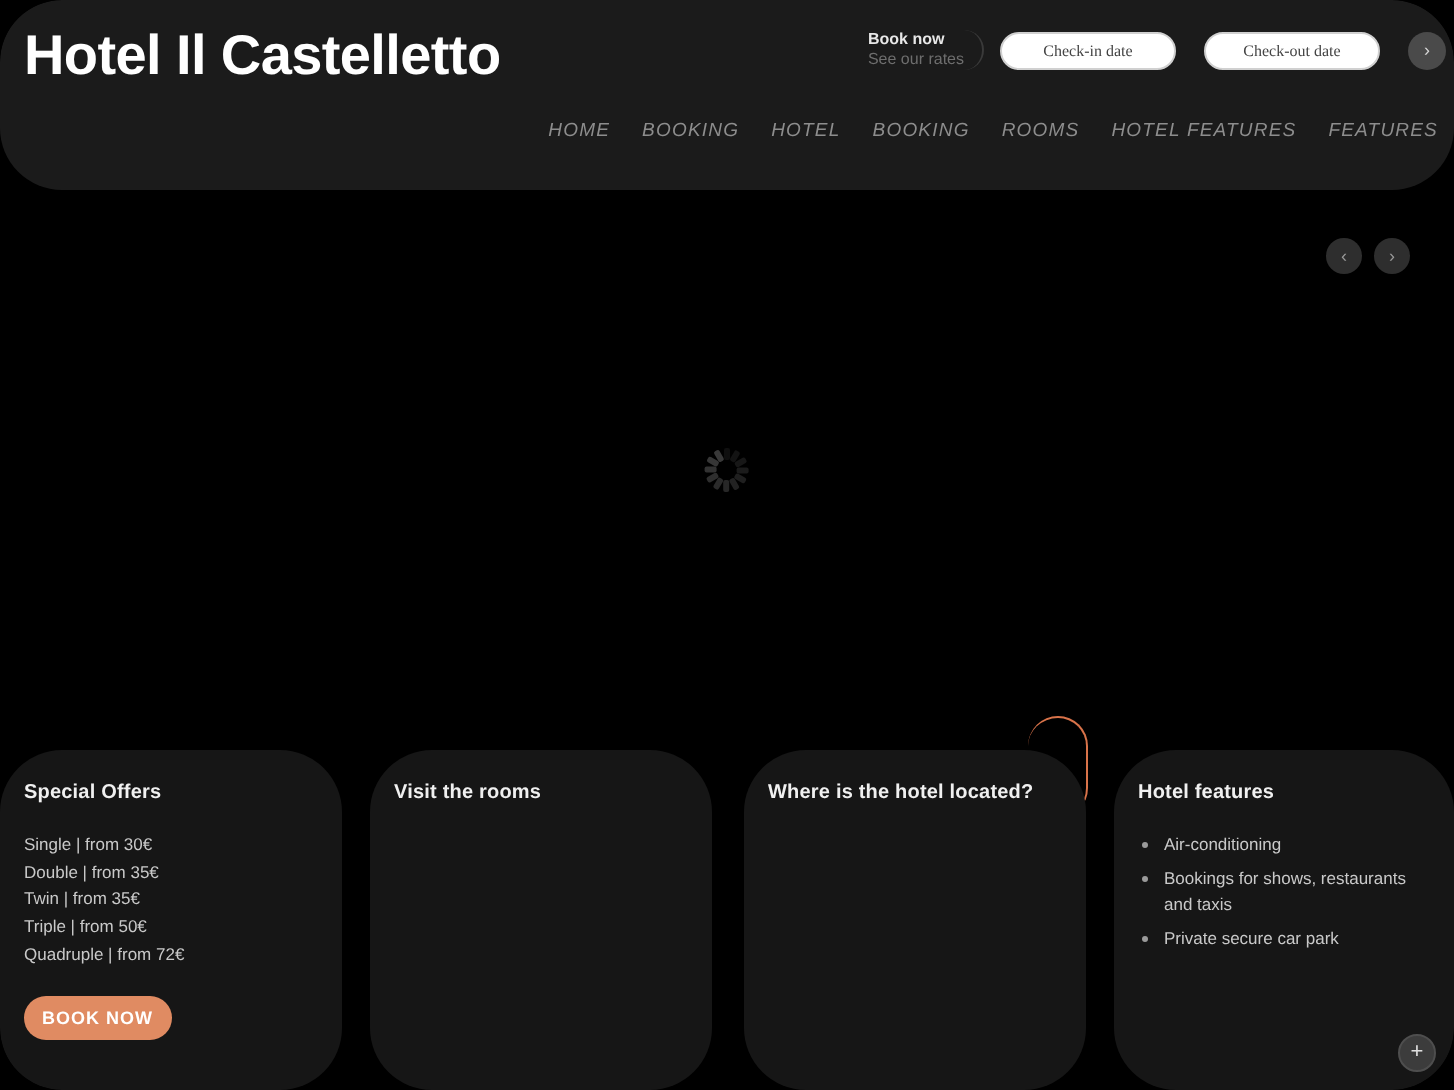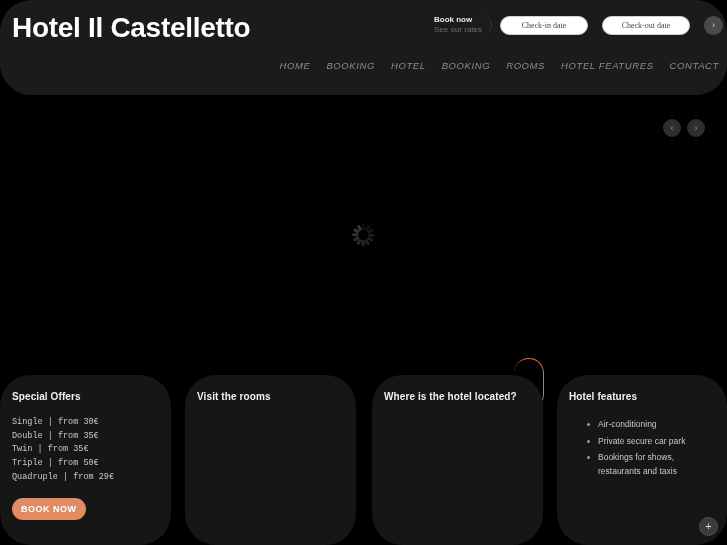--- a/index.html
+++ b/index.html
@@ -131,21 +131,20 @@
   }
   .panel-1 { left:0;   width:171px; }
   .panel-2 { left:185px; width:171px; }
   .panel-3 { left:372px; width:171px; }
   .panel-4 { left:557px; width:170px; }
 
   .offer-line {
     color:#c9c9c9;
     font-size:8.5px;
     line-height:13.7px;
-    font-family:Liberation Mono, monospace;
   }
   .book-now-btn {
     margin-top:13px;
     display:inline-block;
     background:#e08b62;
     color:#ffffff;
     font-size:9px;
     font-weight:bold;
     letter-spacing:0.5px;
     padding:6px 9px;
@@ -157,21 +156,21 @@
   
   .accent-l {
     position:absolute;
     left:514px; top:-17px;
     width:30px; height:51px;
     border-top:1.5px solid #d9734a;
     border-right:1.5px solid #d9734a;
     pointer-events:none;
   }
 
-  .feat-list { list-style:none; margin:16px; padding:0; }
+  .feat-list { list-style:none; margin:0; padding:0; }
   .feat-item {
     position:relative;
     color:#c9c9c9;
     font-size:8.5px;
     line-height:13.5px;
     padding-left:13px;
     margin-bottom:3px;
   }
   .feat-item::before {
     content:"";
@@ -215,21 +214,21 @@
       <button class="submit-arrow">›</button>
     </div>
 
     <div class="nav">
       <a class="nav-item" href="#">HOME</a>
       <a class="nav-item" href="#">BOOKING</a>
       <a class="nav-item" href="#">HOTEL</a>
       <a class="nav-item" href="#">BOOKING</a>
       <a class="nav-item" href="#">ROOMS</a>
       <a class="nav-item" href="#">HOTEL FEATURES</a>
-      <a class="nav-item" href="#">CONTACT</a>
+      <a class="nav-item" href="#">FEATURES</a>
     </div>
   </div>
 
   <div class="slider">
     <div class="spinner" id="spinner">
         <i style="transform: rotate(0deg); opacity: 0.25;"></i>
         <i style="transform: rotate(30deg); opacity: 0.31;"></i>
         <i style="transform: rotate(60deg); opacity: 0.38;"></i>
         <i style="transform: rotate(90deg); opacity: 0.44;"></i>
         <i style="transform: rotate(120deg); opacity: 0.5;"></i>
@@ -250,36 +249,36 @@
   <div class="panels">
 
     <div class="accent-l"></div>
 
     <div class="panel panel-1">
       <div class="panel-title">Special Offers</div>
       <div class="offer-line">Single | from 30€</div>
       <div class="offer-line">Double | from 35€</div>
       <div class="offer-line">Twin | from 35€</div>
       <div class="offer-line">Triple | from 50€</div>
-      <div class="offer-line">Quadruple | from 29€</div>
+      <div class="offer-line">Quadruple | from 72€</div>
       <button class="book-now-btn">BOOK NOW</button>
     </div>
 
     <div class="panel panel-2">
       <div class="panel-title">Visit the rooms</div>
     </div>
 
     <div class="panel panel-3">
       <div class="panel-title">Where is the hotel located?</div>
     </div>
 
     <div class="panel panel-4">
       <div class="panel-title">Hotel features</div>
       <ul class="feat-list">
         <li class="feat-item">Air-conditioning</li>
+        <li class="feat-item">Bookings for shows, restaurants and taxis</li>
         <li class="feat-item">Private secure car park</li>
-        <li class="feat-item">Bookings for shows, restaurants and taxis</li>
       </ul>
       <button class="plus-btn">+</button>
     </div>
 
   </div>
 </div>
 
 </body></html>

